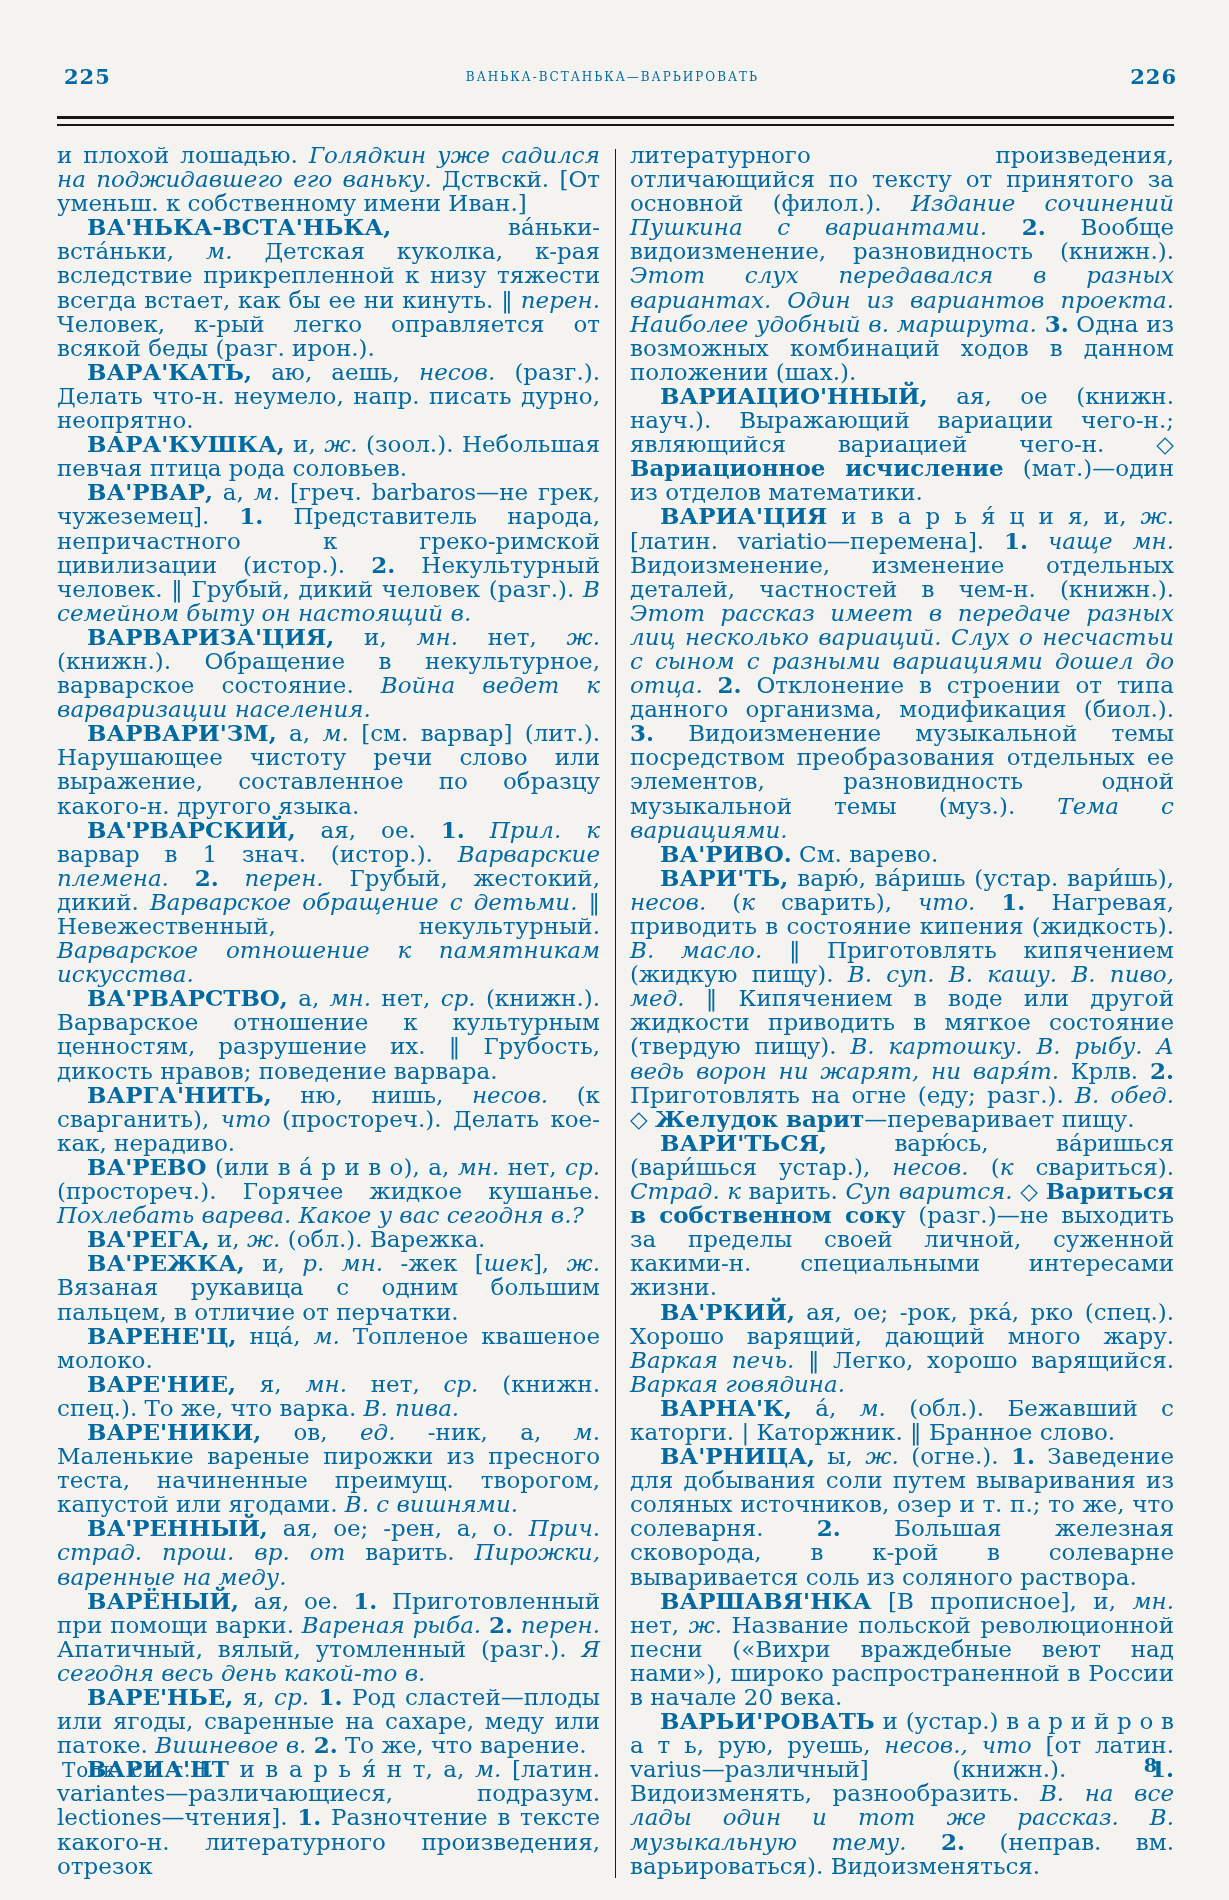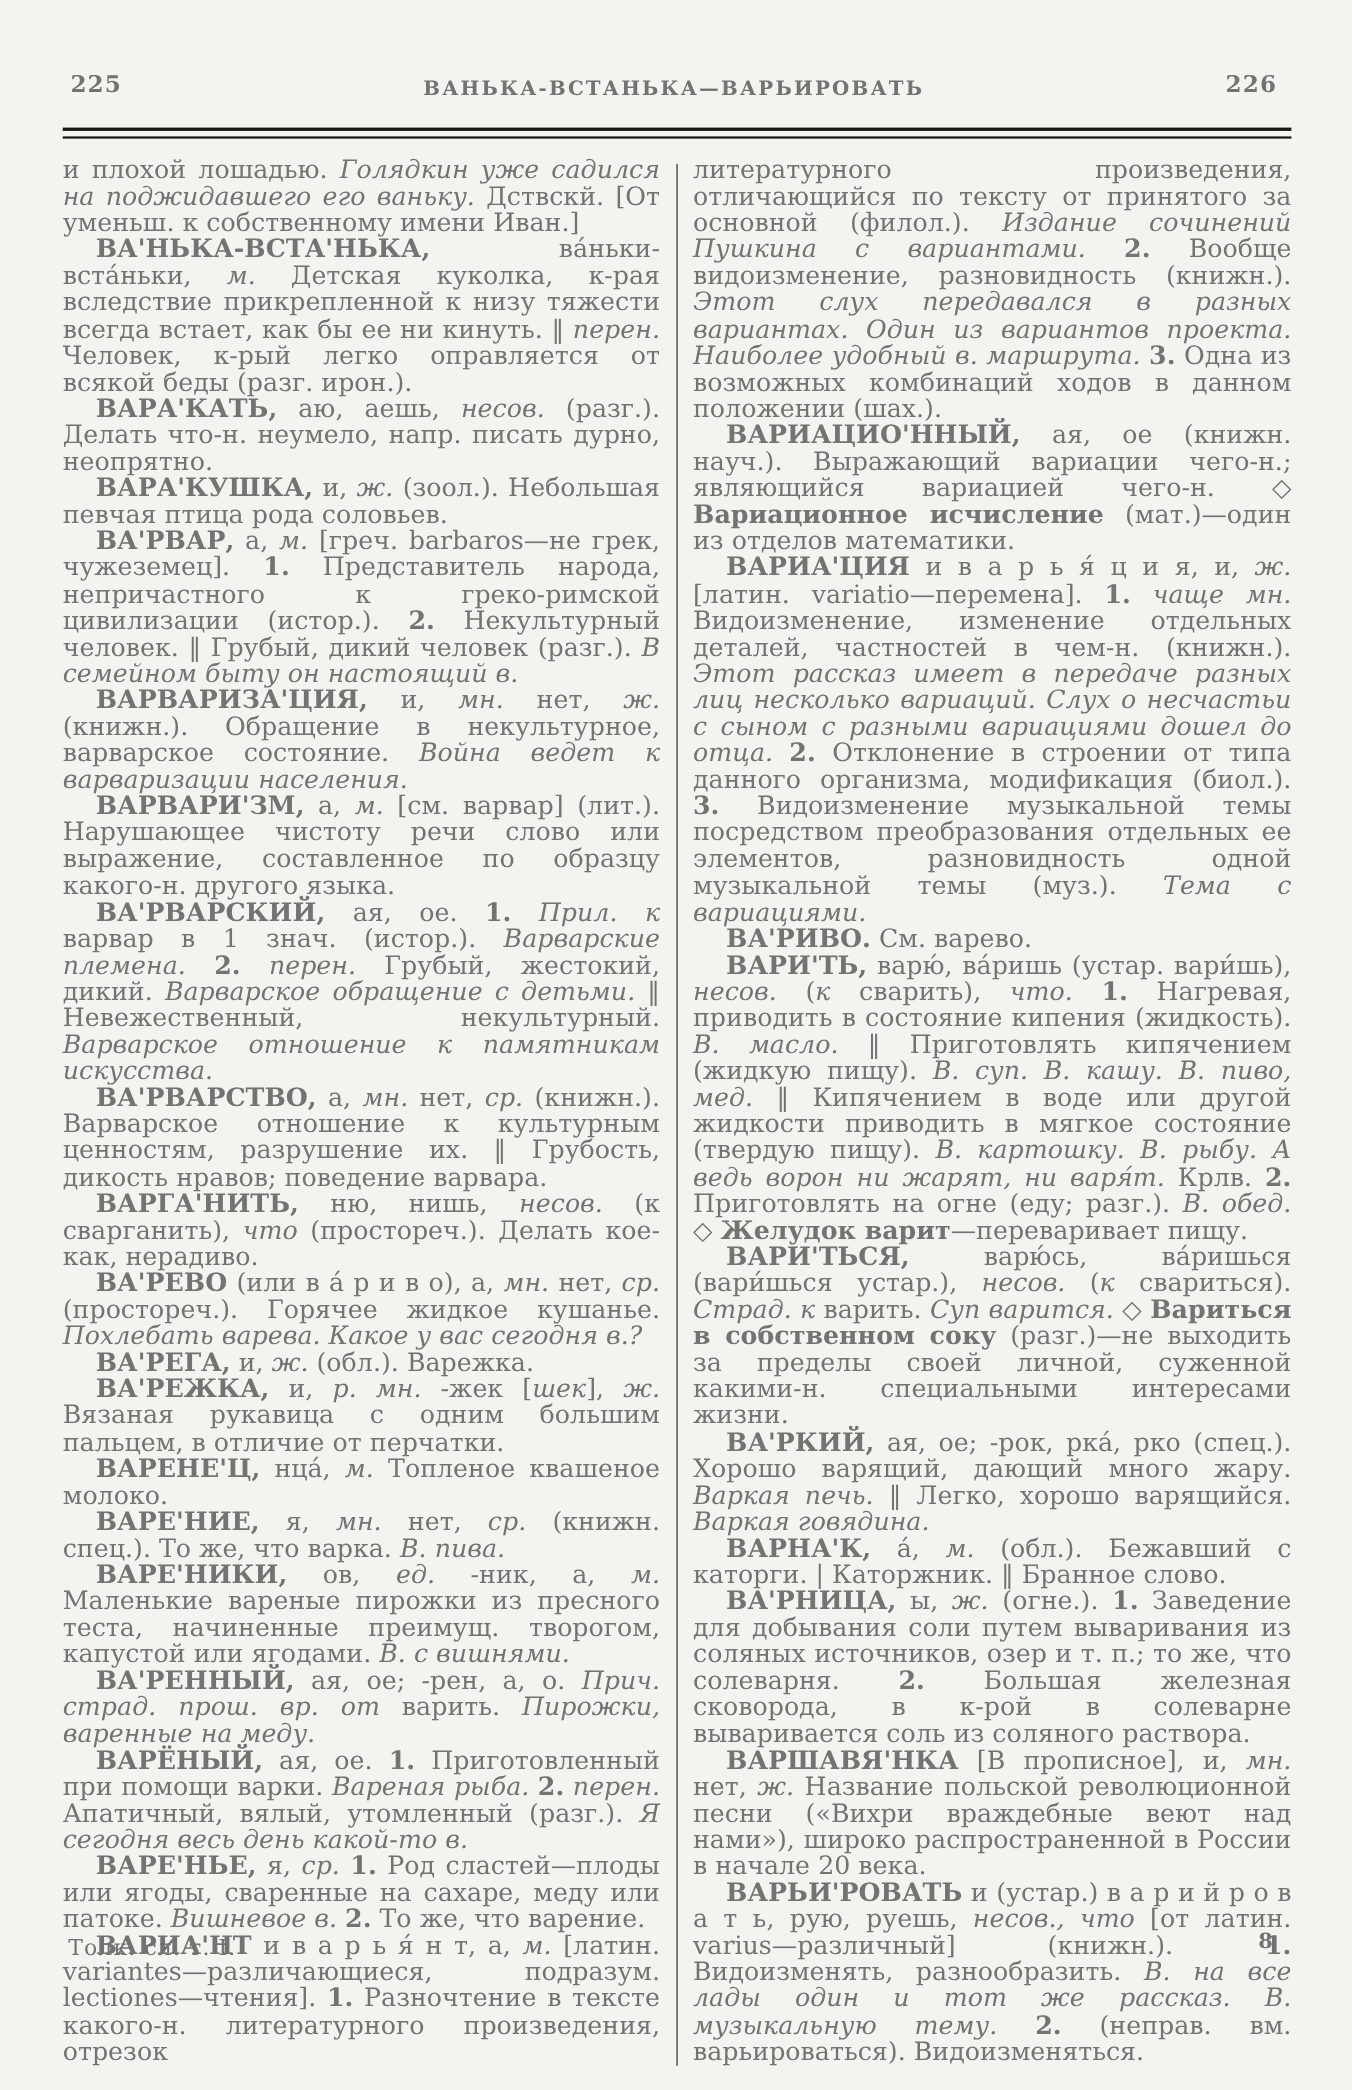--- a/index.html
+++ b/index.html
@@ -2,34 +2,34 @@
 <html><head>
 <meta charset="utf-8">
 <style>
   html,body{margin:0;padding:0;}
   body{background:#e9e7e4;}
   .page{
     position:relative;
     width:1229px;height:1900px;
     margin:0 auto;
     background:#f4f3f0;
-    color:#737373;
+    color:#0369a1;
     font-family:"DejaVu Serif","Liberation Serif",serif;
     overflow:hidden;
   }
   .pagenum{
     position:absolute;top:64px;
     font-size:21px;font-weight:bold;letter-spacing:1px;
   }
   .pagenum.left{left:64px;}
-  .pagenum.right{right:68px;margin-left:32px;}
+  .pagenum.right{right:52px;margin-left:32px;}
   .running-title{
     position:absolute;top:70px;left:0;right:4px;
     text-align:center;
-    font-size:18px;font-weight:bold;letter-spacing:2px;
+    font-size:12px;font-weight:normal;letter-spacing:2px;
   }
   .double-rule{
     position:absolute;top:116px;left:57px;right:55px;
     height:5px;
     border-top:3px solid #181715;
     border-bottom:2px solid #181715;
   }
   .columns{
     position:absolute;top:143px;left:57px;right:55px;
     display:flex;align-items:flex-start;

